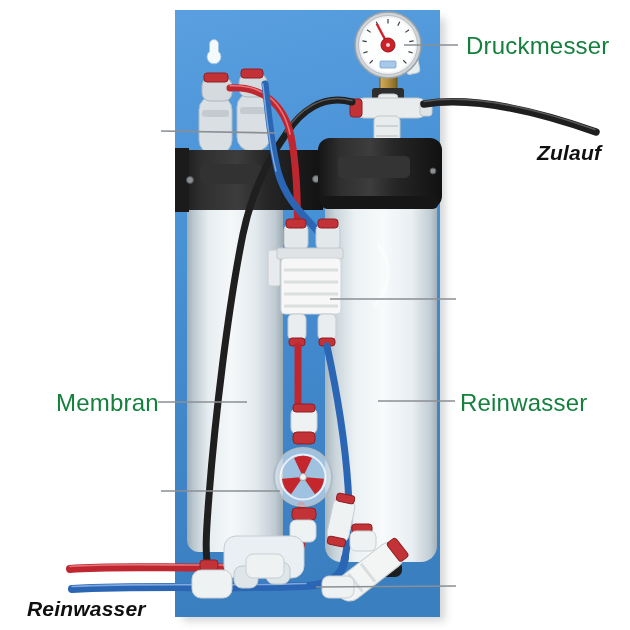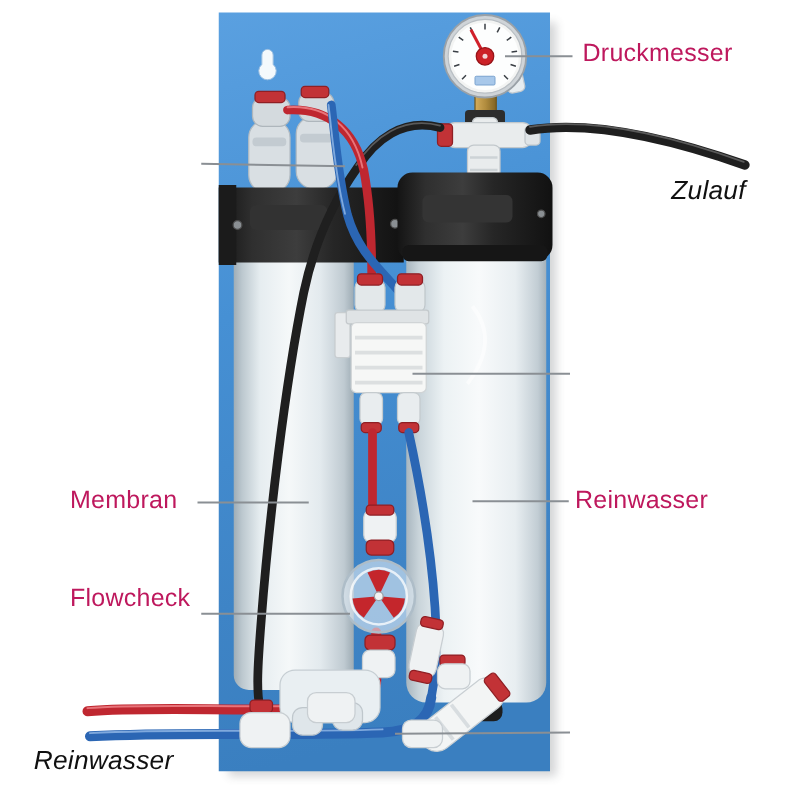--- a/index.html
+++ b/index.html
@@ -2,25 +2,25 @@
 <html><head>
 <meta charset="utf-8">
 <style>
   html,body{margin:0;padding:0;background:#ffffff;}
   .stage{
     position:relative;width:630px;height:630px;background:#ffffff;overflow:hidden;
     font-family:"Liberation Sans","DejaVu Sans",sans-serif;
   }
   .stage svg{position:absolute;left:0;top:0;}
   .callout{
-    position:absolute;color:#be185d;font-size:20px;line-height:1.05;
+    position:absolute;color:#15803d;font-size:24px;line-height:1.05;
     letter-spacing:0.2px;white-space:nowrap;
   }
   .flow{
-    position:absolute;color:#101010;font-size:21px;font-style:italic;font-weight:400;
+    position:absolute;color:#101010;font-size:21px;font-style:italic;font-weight:700;
     letter-spacing:0.2px;white-space:nowrap;
   }
 </style>
 </head>
 <body>
 
 <div class="stage">
 
 <svg width="630" height="630" viewBox="0 0 630 630">
   <defs>
@@ -231,16 +231,15 @@
     <line x1="378" y1="401" x2="455" y2="401"></line>
     <line x1="161" y1="491" x2="280" y2="491"></line>
     <line x1="316" y1="587" x2="456" y2="586"></line>
   </g>
 </svg>
 
   <div class="callout" style="left:466px;top:33px">Druckmesser</div>
   <div class="flow" style="left:537px;top:141px">Zulauf</div>
   <div class="callout" style="left:56px;top:390px">Membran</div>
   <div class="callout" style="left:460px;top:390px">Reinwasser</div>
-  <div class="callout" style="left:56px;top:469px">Flowcheck</div>
   <div class="flow" style="left:27px;top:597px">Reinwasser</div>
 
 </div>
 
 </body></html>

